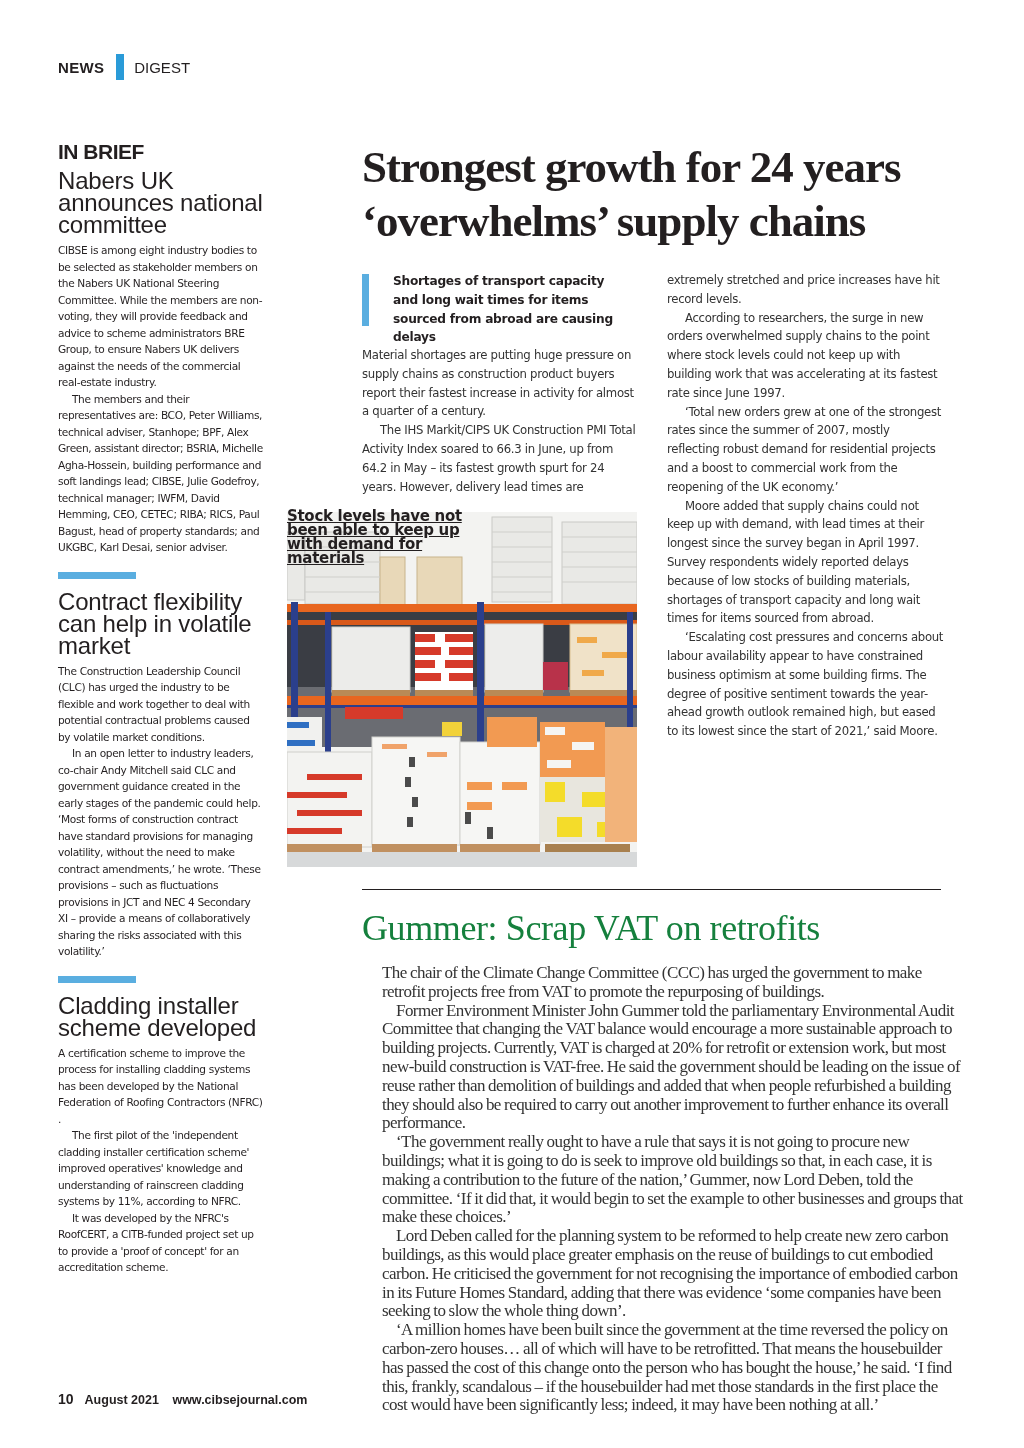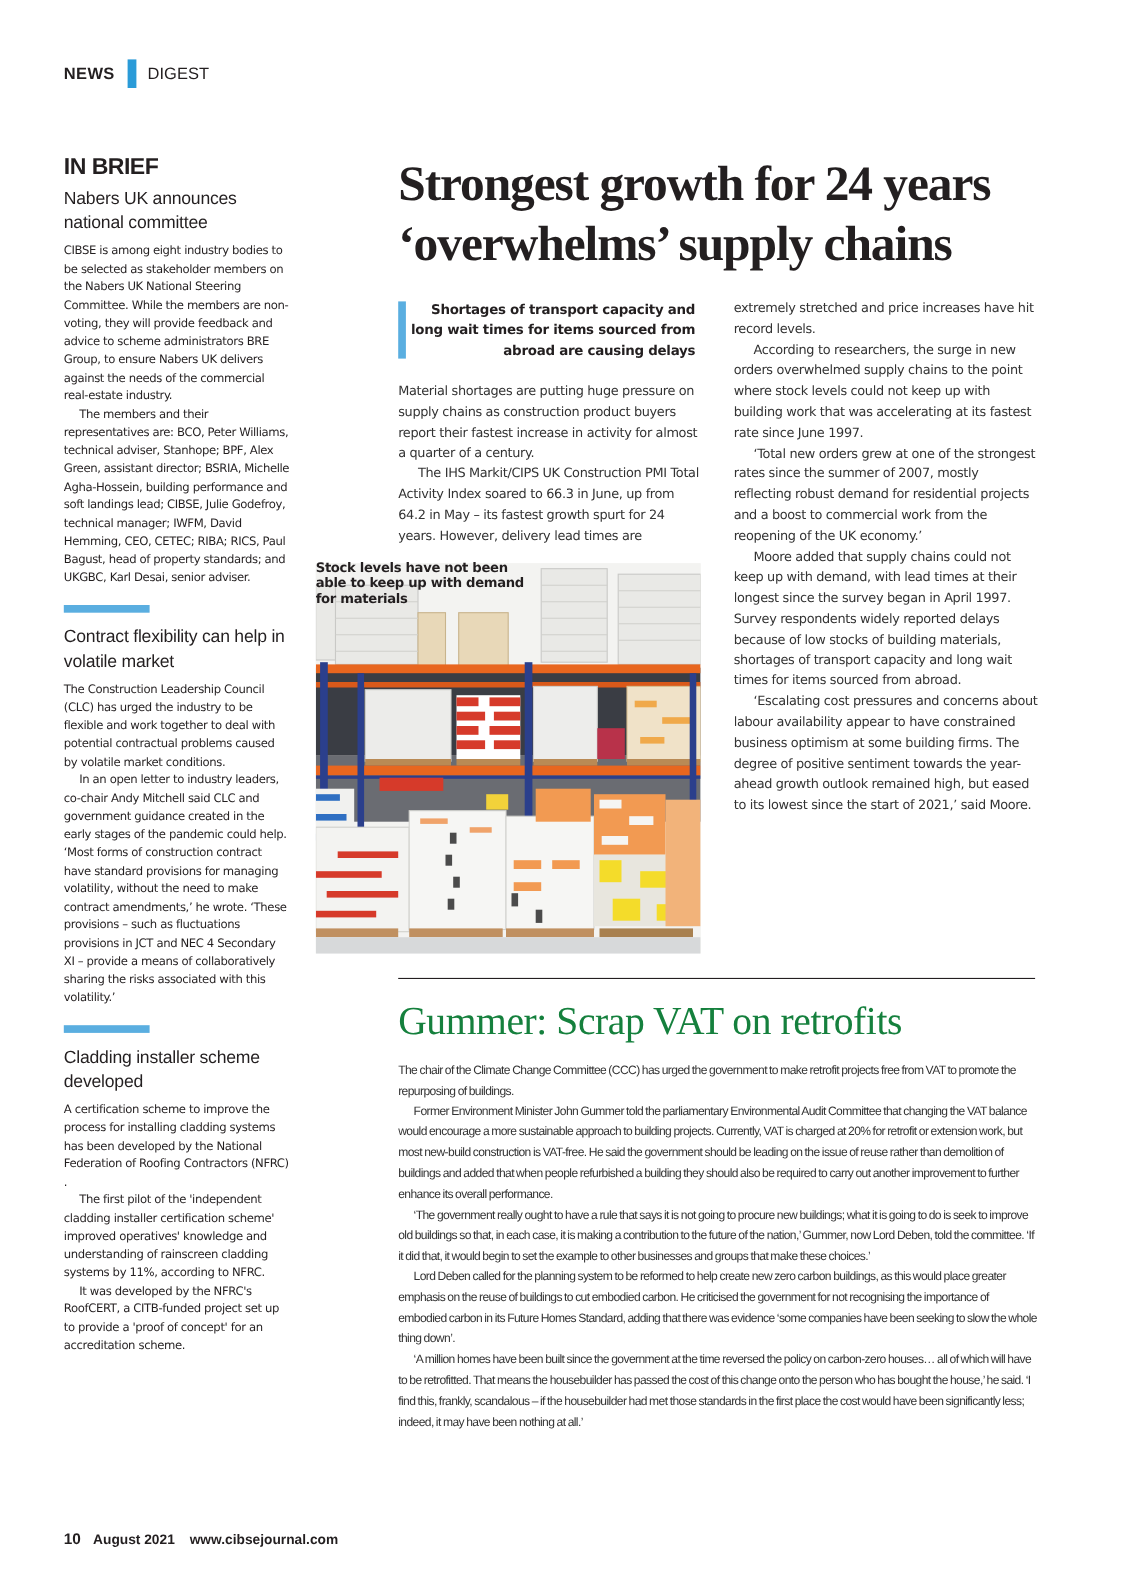--- a/index.html
+++ b/index.html
@@ -7,50 +7,50 @@
 
   
   .running-head { position: absolute; left: 58px; top: 54px; height: 26px; display: flex; align-items: center; }
   .rh-news { font-family: "Liberation Sans", sans-serif; font-weight: 700; font-size: 15px; letter-spacing: 0.3px; color: #231f20; }
   .rh-bar { width: 8px; height: 26px; background: #2a9bd8; margin: 0 10px 0 12px; }
   .rh-digest { font-family: "Liberation Sans", sans-serif; font-size: 15px; color: #231f20; }
 
   
   .left-col { position: absolute; left: 58px; top: 140px; width: 205px; }
   .in-brief { font-family: "Liberation Sans", sans-serif; font-weight: 700; font-size: 21px; letter-spacing: -0.5px; margin: 0 0 6px 0; line-height: 24px; }
-  .brief-head { font-family: "Liberation Sans", sans-serif; font-size: 16px; line-height: 22px; letter-spacing: -0.2px; margin: 0 0 6px 0; color: #231f20; font-weight: 400; }
+  .brief-head { font-family: "Liberation Sans", sans-serif; font-size: 24px; line-height: 22px; letter-spacing: -0.2px; margin: 0 0 6px 0; color: #231f20; font-weight: 400; }
   .brief-text { font-family: "DejaVu Sans", sans-serif; font-size: 10.6px; line-height: 16.5px; letter-spacing: -0.35px; color: #231f20; margin: 0; }
   .brief-text p { margin: 0; }
   .brief-text p.indent { text-indent: 14px; }
   .brief-divider { width: 78px; height: 7px; background: #5aaee0; margin: 16px 0 12px 0; }
 
   
   .main-head { position: absolute; left: 362px; top: 140px; width: 600px; font-family: "Liberation Serif", serif; font-weight: 700; font-size: 45px; line-height: 54px; letter-spacing: -1px; color: #231f20; margin: 0; }
 
   
   .standfirst { position: absolute; left: 362px; top: 272px; width: 270px; display: flex; }
   .sf-bar { width: 7px; height: 52px; background: #5aaee0; margin-top: 2px; flex-shrink: 0; }
-  .sf-text { font-family: "DejaVu Sans", sans-serif; font-weight: 700; font-size: 12.2px; line-height: 18.8px; letter-spacing: -0.25px; padding-left: 0; color: #231f20; text-align: right; }
+  .sf-text { font-family: "DejaVu Sans", sans-serif; font-weight: 700; font-size: 12.2px; line-height: 18.8px; letter-spacing: -0.25px; padding-left: 24px; color: #231f20; }
 
   .col-text { font-family: "DejaVu Sans", sans-serif; font-size: 11.7px; line-height: 18.8px; letter-spacing: -0.3px; color: #333; }
   .col-text p { margin: 0; }
   .col-text p.indent { text-indent: 18px; }
   .col-mid { position: absolute; left: 362px; top: 346px; width: 275px; }
   .col-right { position: absolute; left: 667px; top: 271px; width: 278px; }
 
   
-  .photo-caption { position: absolute; left: 287px; top: 509px; width: 200px; font-family: "DejaVu Sans", sans-serif; font-weight: 700; font-size: 12px; line-height: 14px; letter-spacing: -0.3px; color: #231f20; z-index: 2; }
+  .photo-caption { position: absolute; left: 287px; top: 509px; width: 200px; font-family: "DejaVu Sans", sans-serif; font-weight: 700; font-size: 15px; line-height: 14px; letter-spacing: -0.3px; color: #231f20; z-index: 2; text-decoration: underline; }
   .photo { position: absolute; left: 287px; top: 512px; width: 350px; height: 355px; overflow: hidden; background: #f2f2f0; }
 
   
   .rule { position: absolute; left: 362px; top: 889px; width: 579px; height: 1px; background: #231f20; }
 
   
   .second-head { position: absolute; left: 362px; top: 905px; width: 580px; font-family: "Liberation Serif", serif; font-size: 36px; line-height: 46px; letter-spacing: -0.4px; color: #15803d; margin: 0; font-weight: 400; }
-  .second-body { position: absolute; left: 362px; top: 964px; width: 582px; font-family: Liberation Sans, sans-serif; font-size: 11px; line-height: 18.8px; letter-spacing: -0.55px; color: #333; word-spacing: -0.5px; }
+  .second-body { position: absolute; left: 382px; top: 964px; width: 582px; font-family: Liberation Serif, serif; font-size: 17px; line-height: 18.8px; letter-spacing: -0.55px; color: #333; word-spacing: -0.5px; }
   .second-body p { margin: 0; }
   .second-body p.indent { text-indent: 14px; }
 
   
   .folio { position: absolute; left: 58px; top: 1391px; font-family: "Liberation Sans", sans-serif; font-size: 12.5px; font-weight: 700; color: #231f20; }
   .folio span { margin-right: 10px; }
   .folio .page-num { font-size: 14px; margin-right: 8px; }
 </style>
 </head>
 <body>

